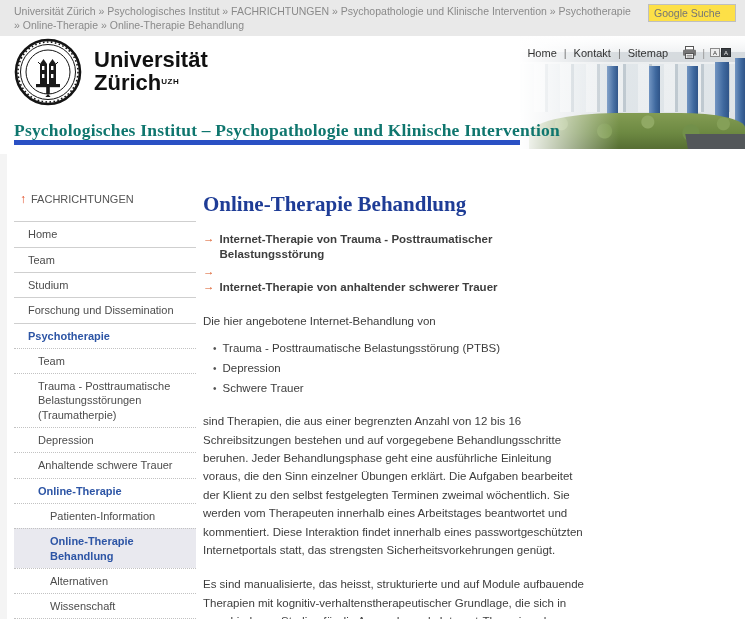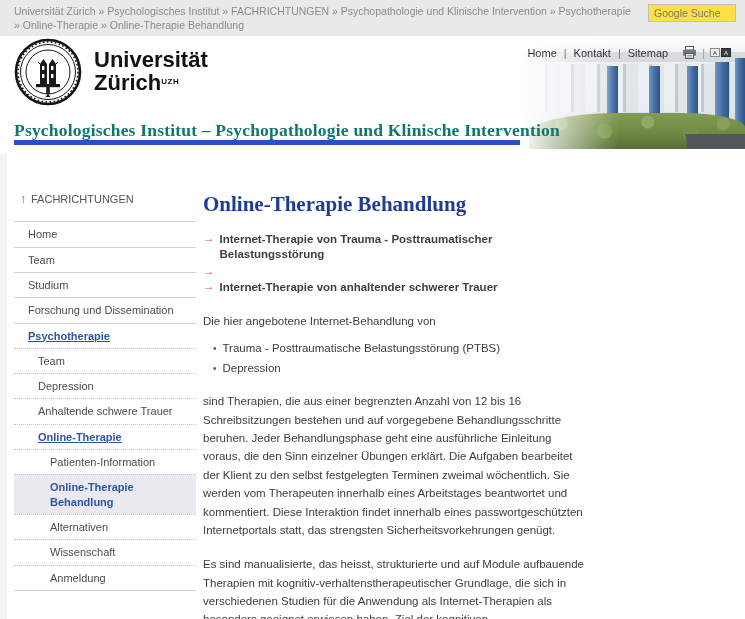--- a/index.html
+++ b/index.html
@@ -72,21 +72,21 @@
   
   .content{display:flex;padding-top:38px;}
   .sidebar{width:196px;flex:0 0 196px;padding-left:14px;}
   .side-head{font-size:11px;color:#555;padding-left:6px;display:flex;gap:5px;align-items:center;}
   .side-head .up{color:#e0471e;font-weight:bold;font-size:12px;}
   .side-nav{margin-top:15px;}
   .nav-item{font-size:11px;color:#4c4c4c;line-height:1.3;padding:5px 4px 5px 14px;
       border-top:1px solid #cfcfcf;cursor:pointer;}
   .nav-item.lv2{padding-left:24px;border-top-style:dotted;border-top-color:#c2c2c2;}
   .nav-item.lv3{padding-left:36px;border-top-style:dotted;border-top-color:#c2c2c2;}
-  .nav-item.section{color:var(--nav-blue);font-weight:bold;text-decoration:underline;}
+  .nav-item.section{color:var(--nav-blue);font-weight:bold;}
   .nav-item.active{color:var(--nav-blue);font-weight:bold;background:#e9e9ef;}
   .nav-item:last-child{border-bottom:1px solid #cfcfcf;}
 
   .main{margin-left:7px;width:382px;flex:0 0 382px;}
   .page-title{font-family:"Liberation Serif","DejaVu Serif",serif;font-size:21px;font-weight:bold;
       color:var(--head-blue);margin-bottom:15px;}
   .alink{display:flex;align-items:flex-start;margin:3px 0;cursor:pointer;}
   .alink .arr{color:var(--arrow);font-weight:bold;margin-right:5px;font-size:11.5px;}
   .alink .alabel{font-weight:bold;font-size:11.5px;color:#3e3e3e;line-height:1.3;}
   .intro{font-size:11.5px;margin-top:18px;line-height:1.55;}
@@ -183,20 +183,21 @@
       <span>FACHRICHTUNGEN</span>
     </div>
     <nav class="side-nav">
 
     <div class="nav-item lv1 first">Home</div>
         <div class="nav-item lv1">Team</div>
         <div class="nav-item lv1">Studium</div>
         <div class="nav-item lv1">Forschung und Dissemination</div>
         <div class="nav-item lv1 section">Psychotherapie</div>
         <div class="nav-item lv2">Team</div>
+        <div class="nav-item lv2">Trauma - Posttraumatische Belastungsstörungen (Traumatherpie)</div>
         <div class="nav-item lv2">Depression</div>
         <div class="nav-item lv2">Anhaltende schwere Trauer</div>
         <div class="nav-item lv2 section">Online-Therapie</div>
         <div class="nav-item lv3">Patienten-Information</div>
         <div class="nav-item lv3 active">Online-Therapie Behandlung</div>
         <div class="nav-item lv3">Alternativen</div>
         <div class="nav-item lv3">Wissenschaft</div>
         <div class="nav-item lv3">Anmeldung</div>
       </nav>
   </div>
@@ -218,18 +219,19 @@
           <span class="alabel">Internet-Therapie von anhaltender schwerer Trauer</span>
         </div>
       </div>
 
     <p class="intro">Die hier angebotene Internet-Behandlung von</p>
 
     <ul class="blist">
 
     <li class="first">Trauma - Posttraumatische Belastungsstörung (PTBS)</li>
         <li>Depression</li>
+        <li>Schwere Trauer</li>
       </ul>
 
     <p class="para">sind Therapien, die aus einer begrenzten Anzahl von 12 bis 16 Schreibsitzungen bestehen und auf vorgegebene Behandlungsschritte beruhen. Jeder Behandlungsphase geht eine ausführliche Einleitung voraus, die den Sinn einzelner Übungen erklärt. Die Aufgaben bearbeitet der Klient zu den selbst festgelegten Terminen zweimal wöchentlich. Sie werden vom Therapeuten innerhalb eines Arbeitstages beantwortet und kommentiert. Diese Interaktion findet innerhalb eines passwortgeschützten Internetportals statt, das strengsten Sicherheitsvorkehrungen genügt.</p>
     <p class="para">Es sind manualisierte, das heisst, strukturierte und auf Module aufbauende Therapien mit kognitiv-verhaltenstherapeutischer Grundlage, die sich in verschiedenen Studien für die Anwendung als Internet-Therapien als besonders geeignet erwiesen haben. Ziel der kognitiven Verhaltenstherapie ist es, ein besseres Verständnis und Einblick in die Erkrankung zu erhalten. Patienten werden ermutigt ihre problematischen Gedanken zu hinterfragen, hinderliche Verhaltensmuster zu erkennen und bessere Strategien zu erarbeiten um mit schwierigen Lebenssituationen umzugehen. Der Therapeut unterstützt den Klienten darin, korrektive, positive Lebenserfahrungen zu machen, wichtige Lebensziele wiederzufinden, sowie Massnahmen zu planen und durchzuführen.</p>
   </div>
 </div>
 
 </body></html>

